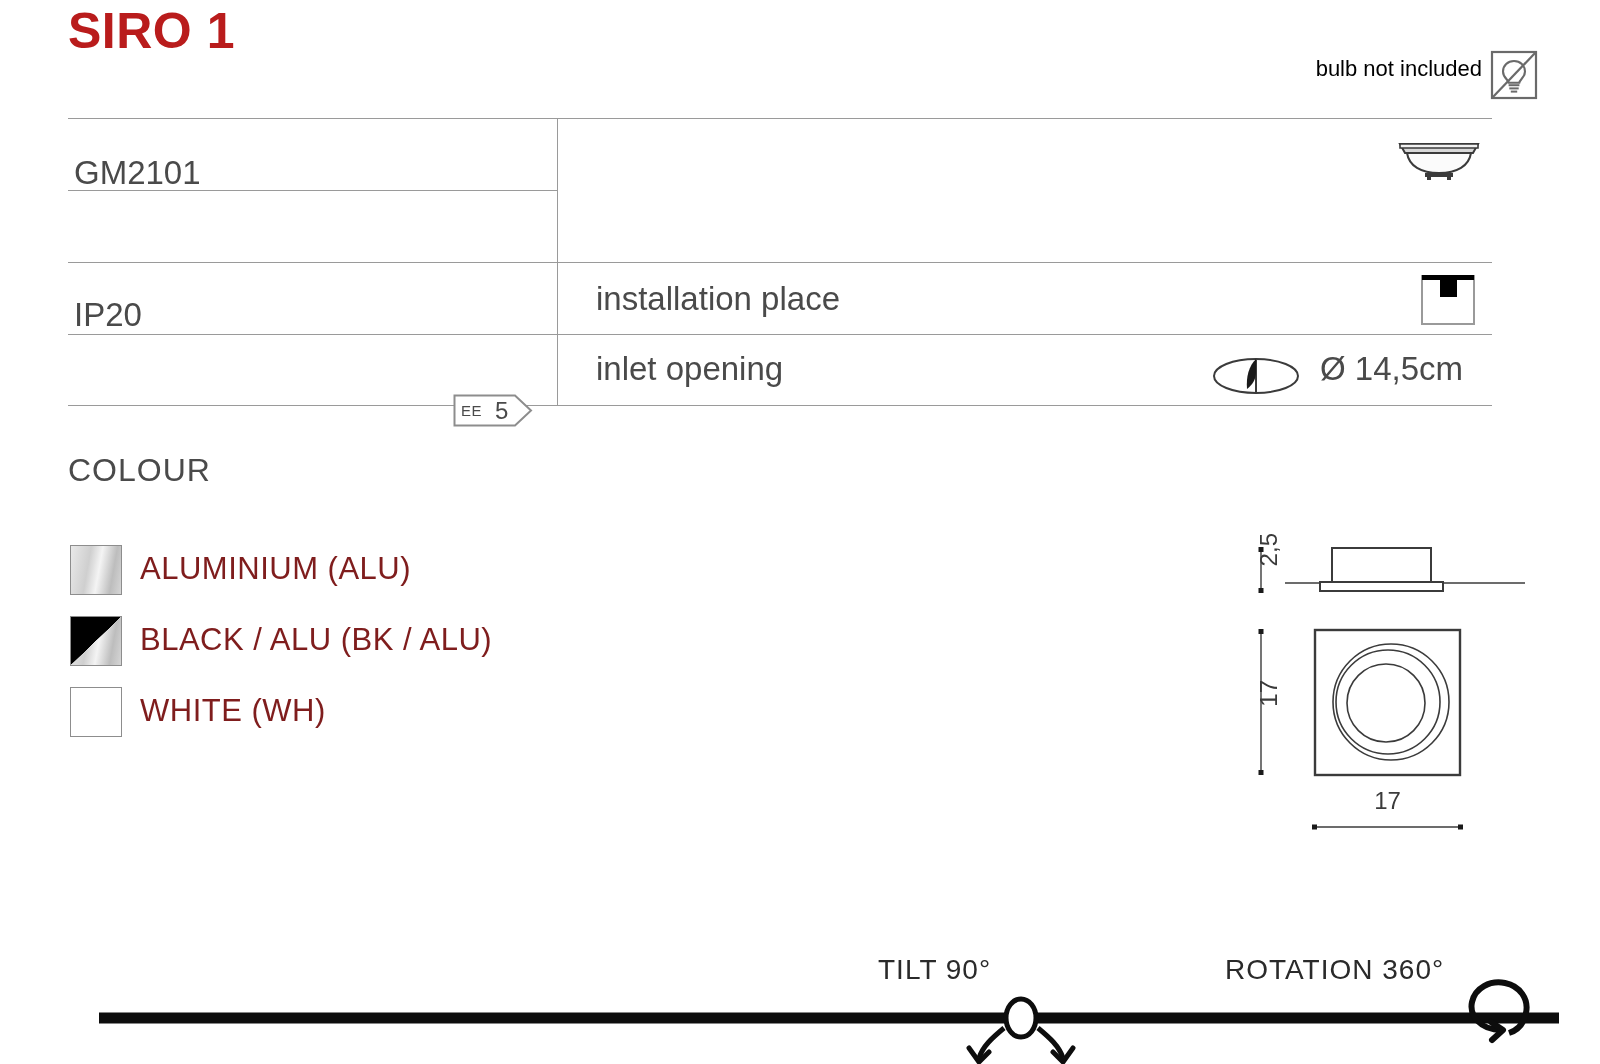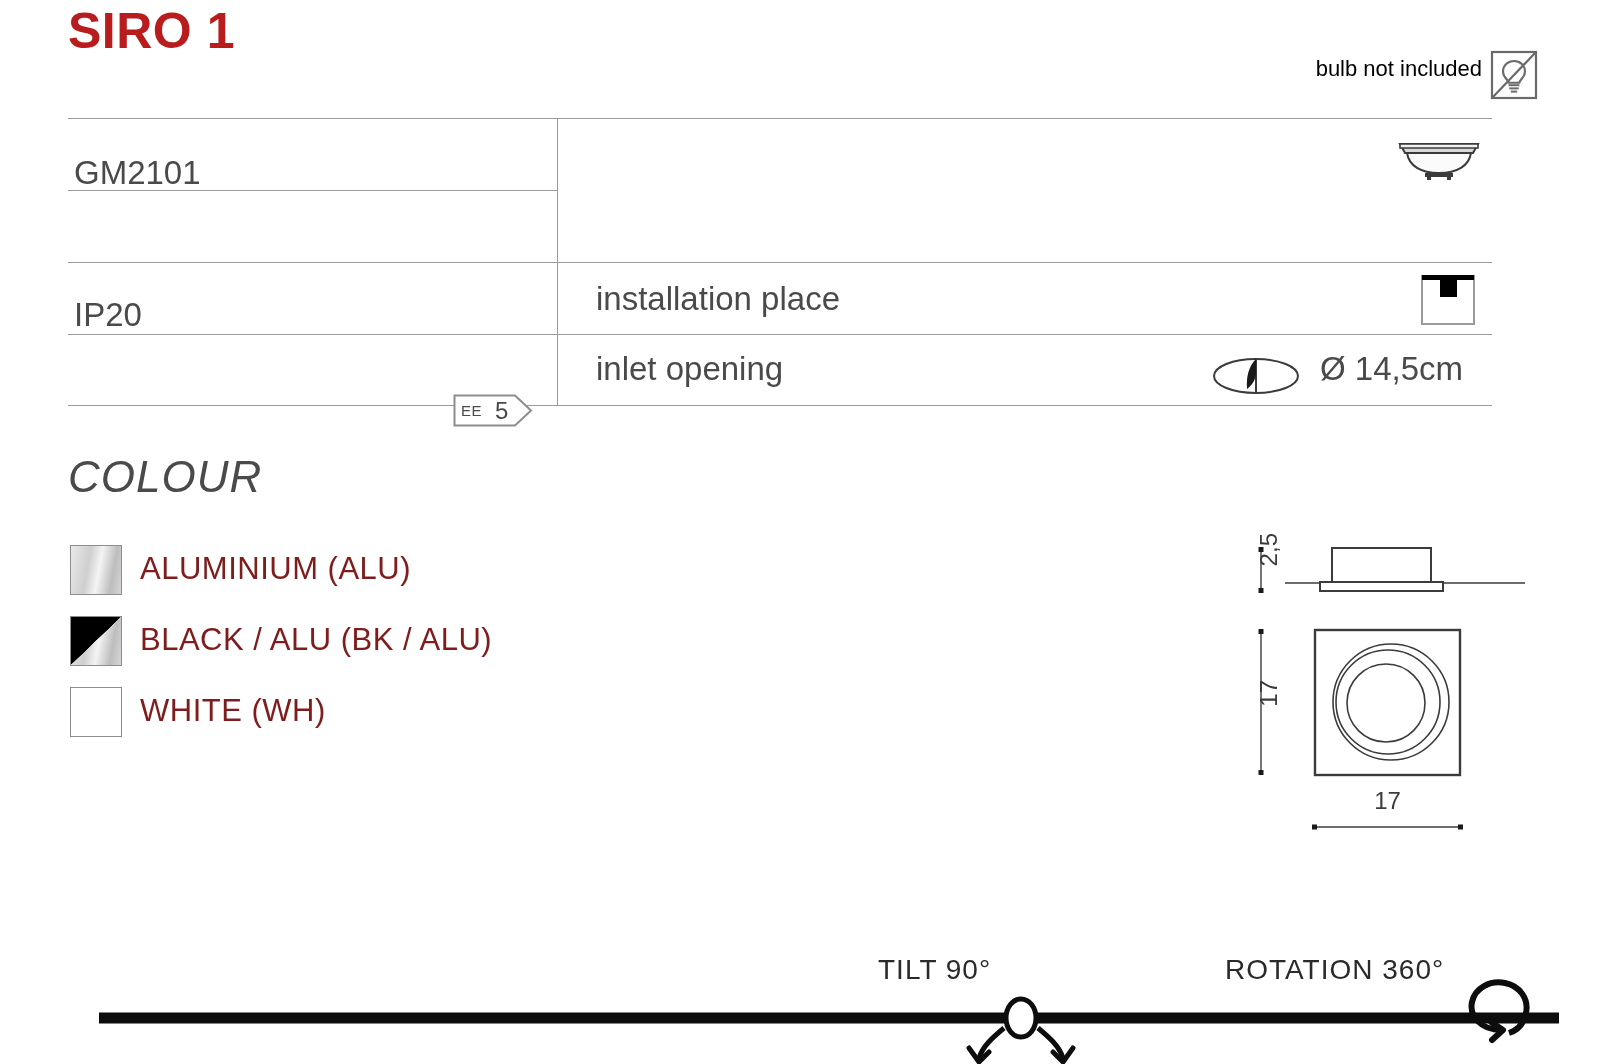--- a/index.html
+++ b/index.html
@@ -115,24 +115,23 @@
     white-space: nowrap;
   }
 
   .row-icon { position: absolute; }
 
   
   .colour-heading {
     position: absolute;
     left: 68px;
     top: 452px;
-    font-size: 44px;
+    font-size: 32px;
     letter-spacing: 1px;
     color: #4a4a4a;
-    font-style: italic;
   }
   .swatch-row {
     position: absolute;
     left: 70px;
     height: 50px;
   }
   .swatch {
     position: absolute;
     left: 0;
     top: 0;

